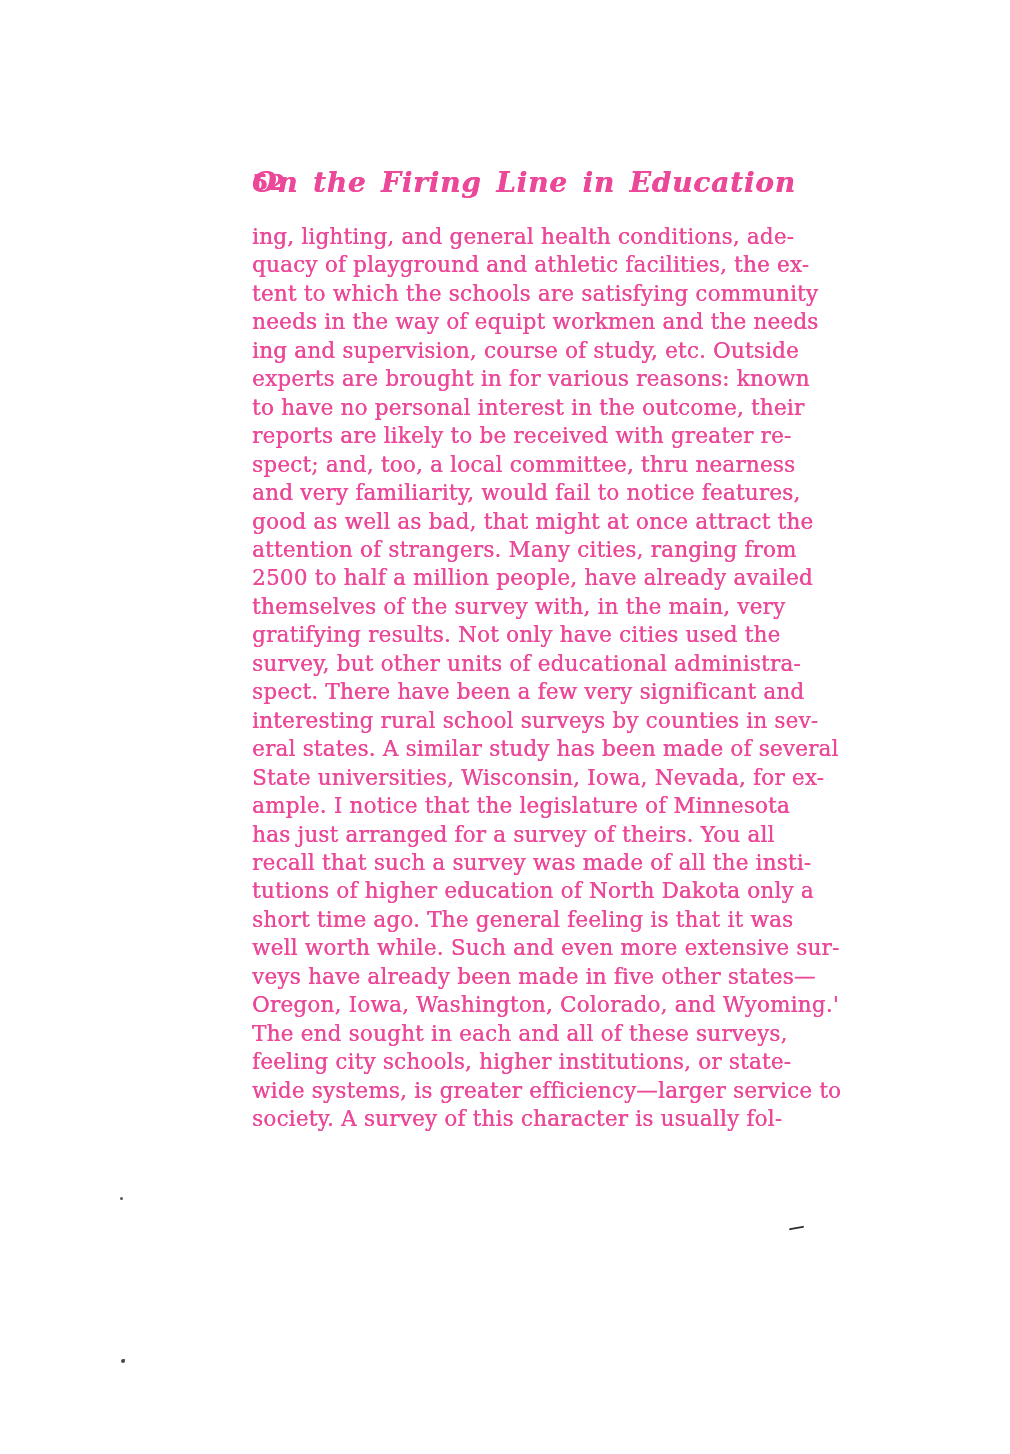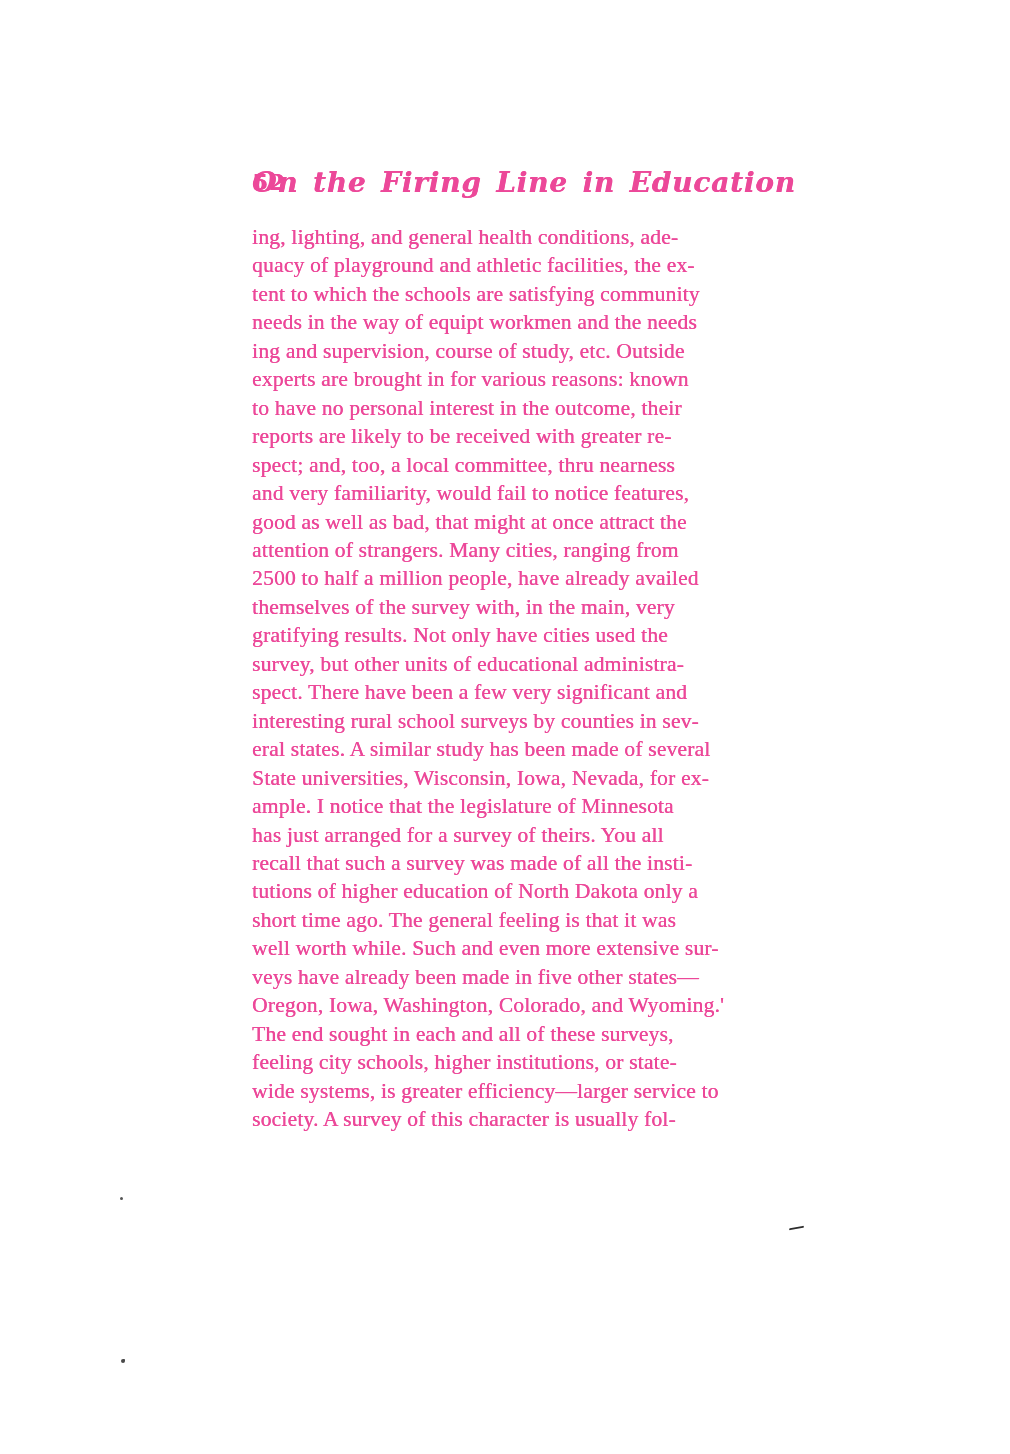--- a/index.html
+++ b/index.html
@@ -53,21 +53,20 @@
   }
   .line {
     font-size: 21.5px;
     line-height: 28.45px;
     letter-spacing: 0.2px;
     white-space: nowrap;
     text-align: justify;
     text-align-last: justify;
     -moz-text-align-last: justify;
     text-shadow: 0.35px 0 0 currentColor;
-    font-family: Liberation Serif, serif;
   }
   
   .line::after {
     content: "";
     display: inline-block;
     width: 100%;
   }
   .speck {
     position: absolute;
     background: #3a3a3a;

